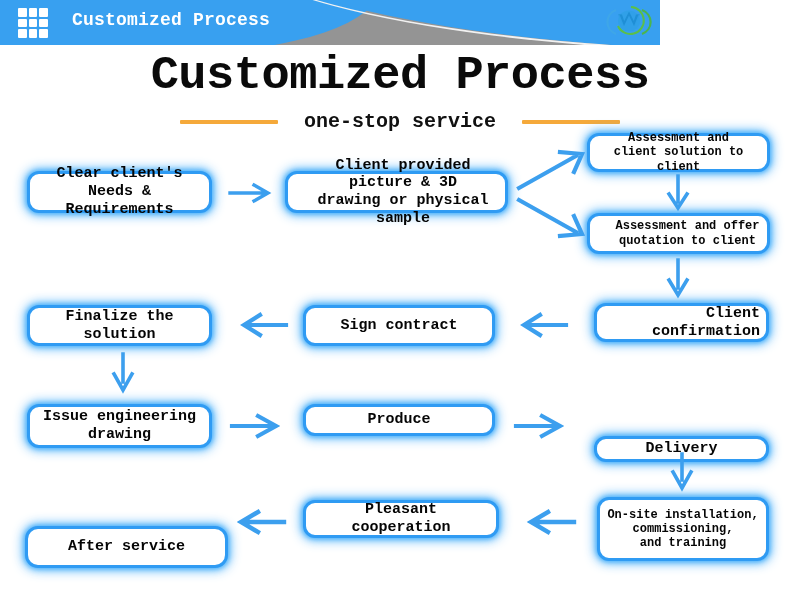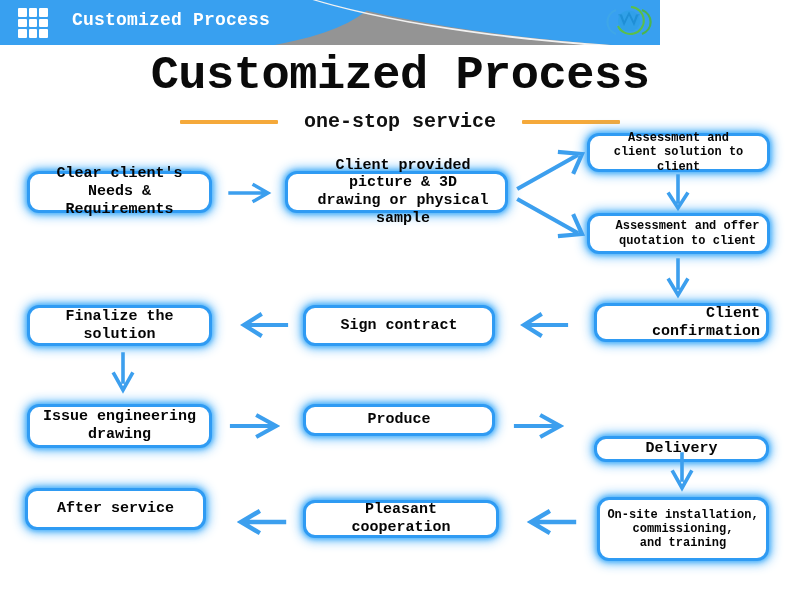--- a/index.html
+++ b/index.html
@@ -263,21 +263,21 @@
   <div class="node small" style="left:597px; top:497px; width:172px; height:64px;">
     <span class="label">On-site installation,
 commissioning,
 and training</span>
   </div>
 
   <div class="node" style="left:303px; top:500px; width:196px; height:38px;">
     <span class="label">Pleasant cooperation</span>
   </div>
 
-  <div class="node" style="left:25px; top:488px; width:181px; height:42px;">
+  <div class="node" style="left:25px; top:526px; width:203px; height:42px;border-radius:13px;">
     <span class="label">After service</span>
   </div>
 
   <div class="arrow" style="left:228px; top:182px;">
     <svg width="52" height="22" viewBox="0 0 52 22">
       <path d="M2 11 L36 11 M26 3 L40 11 L26 19" fill="none" stroke="#3c9fee" stroke-width="3.4" stroke-linecap="square" stroke-linejoin="miter"></path>
     </svg>
   </div>
 
   <div class="arrow" style="left:516px; top:148px;">

